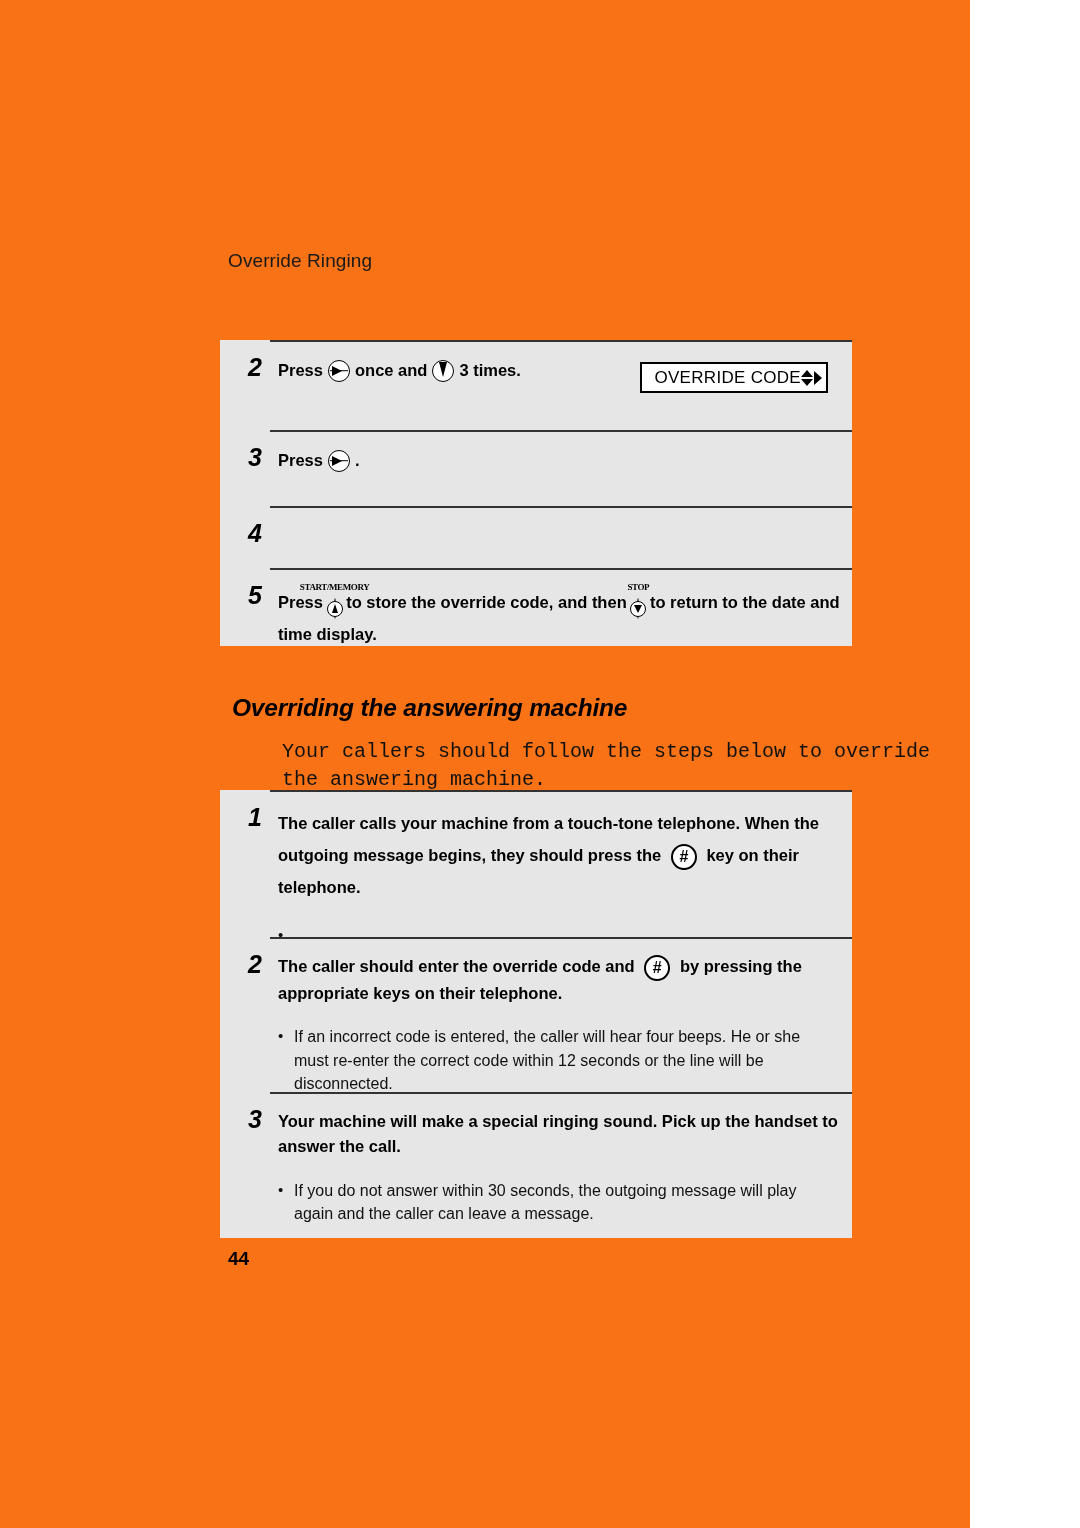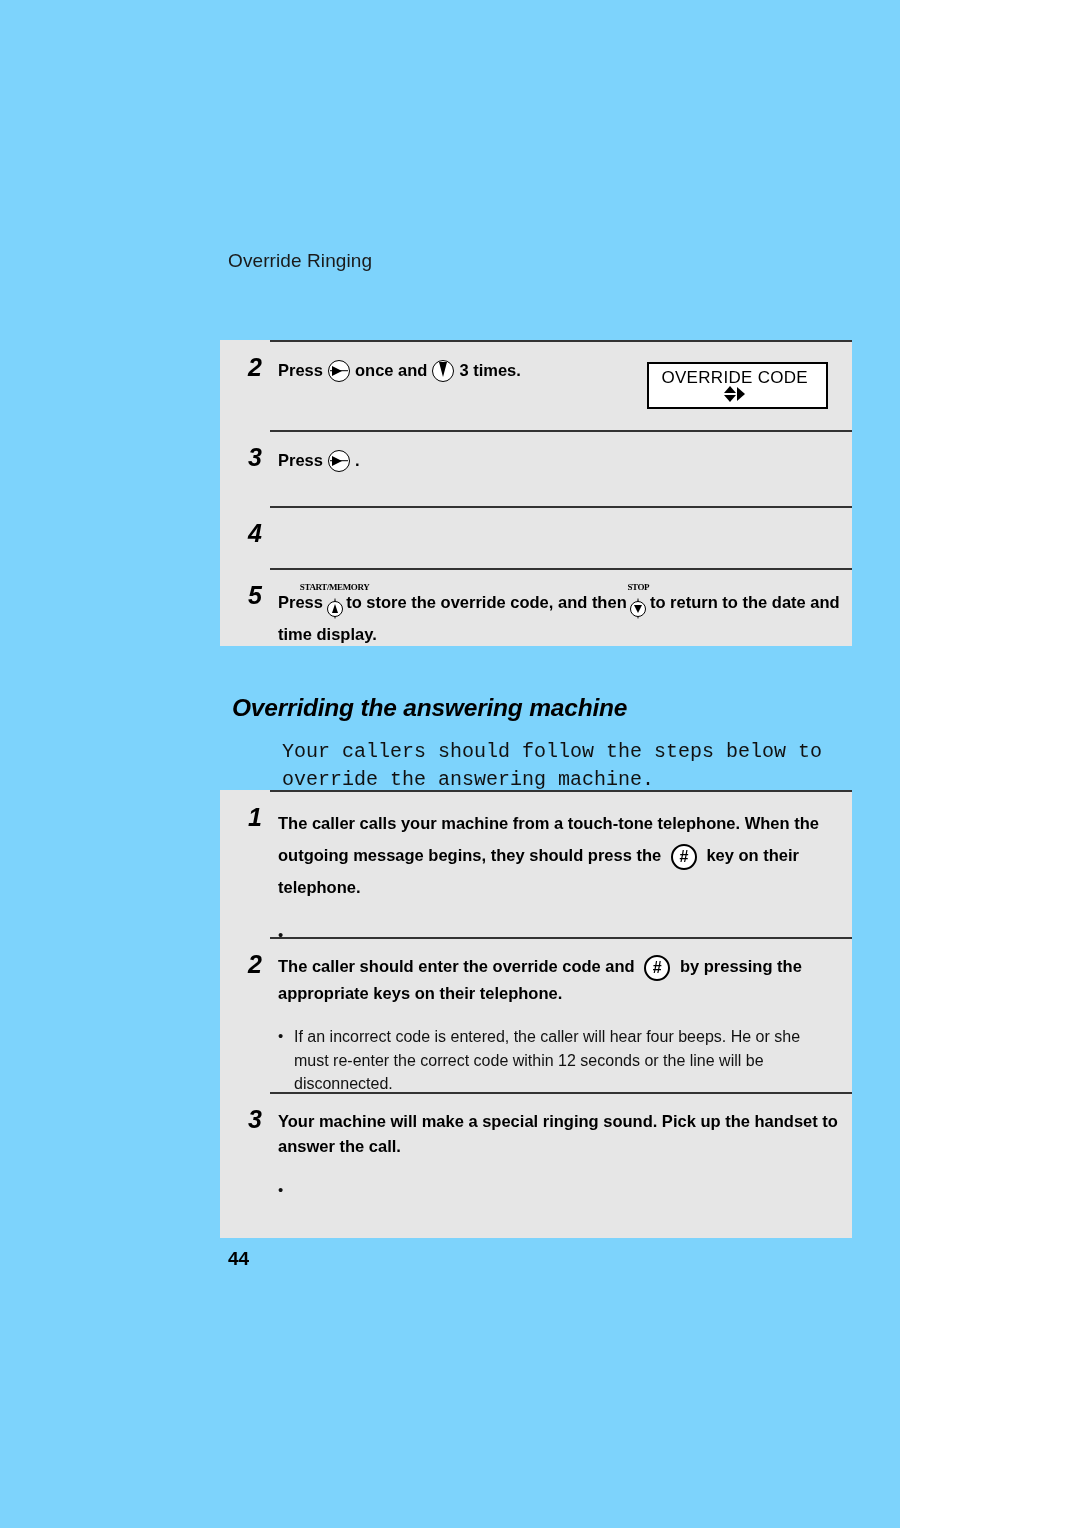--- a/index.html
+++ b/index.html
@@ -12,23 +12,23 @@
     height: 1528px;
     position: relative;
     font-family: "Liberation Sans", sans-serif;
     color: #000000;
     overflow: hidden;
   }
 
   .page {
     position: absolute;
     left: 0; top: 0;
-    width: 900px;
+    width: 970px;
     height: 1528px;
-    background: #7dd3fc;
+    background: #f97316;
   }
 
   
   .running-header {
     position: absolute;
     left: 228px;
     top: 250px;
     font-size: 19px;
     letter-spacing: 0.1px;
     color: #1a1a1a;
@@ -242,25 +242,24 @@
     border-top: 8px solid #000;
   }
 
   
   .lcd-box {
     position: absolute;
     right: 24px;
     top: 22px;
     border: 2.5px solid #000;
     background: #ffffff;
-    padding: 5px 18px 5px 12px;
+    padding: 5px 4px 5px 12px;
     display: flex;
     align-items: center;
     box-sizing: border-box;
-    flex-direction: column;
   }
   .lcd-text {
     font-size: 17px;
     letter-spacing: 0.3px;
     line-height: 1;
     white-space: nowrap;
   }
   .lcd-arrows {
     display: flex;
     align-items: center;
@@ -448,20 +447,21 @@
     </div>
 
     <div class="step-row" style="height:146px;">
       <div class="rule"></div>
       <div class="step-inner">
         <div class="step-num">3</div>
         <div class="step-body">Your machine will make a special ringing sound. Pick up the handset to answer the call.</div>
       </div>
       <div class="bullet-row">
         <span class="bullet-dot">•</span>
+        <span class="bullet-text">If you do not answer within 30 seconds, the outgoing message will play again and the caller can leave a message.</span>
       </div>
     </div>
 
   </div>
 
   <div class="page-number">44</div>
 
 </div>
 
 </body></html>

